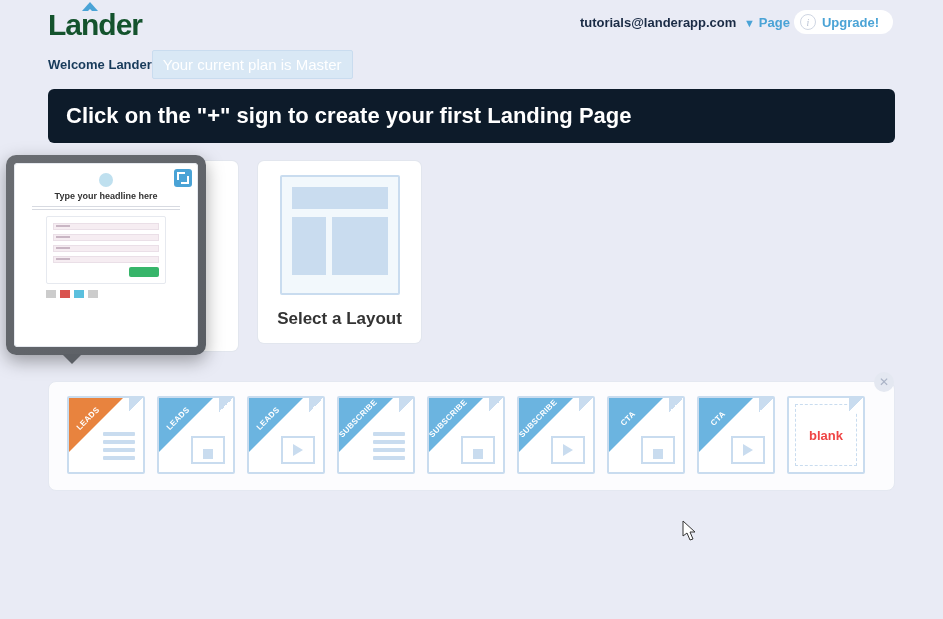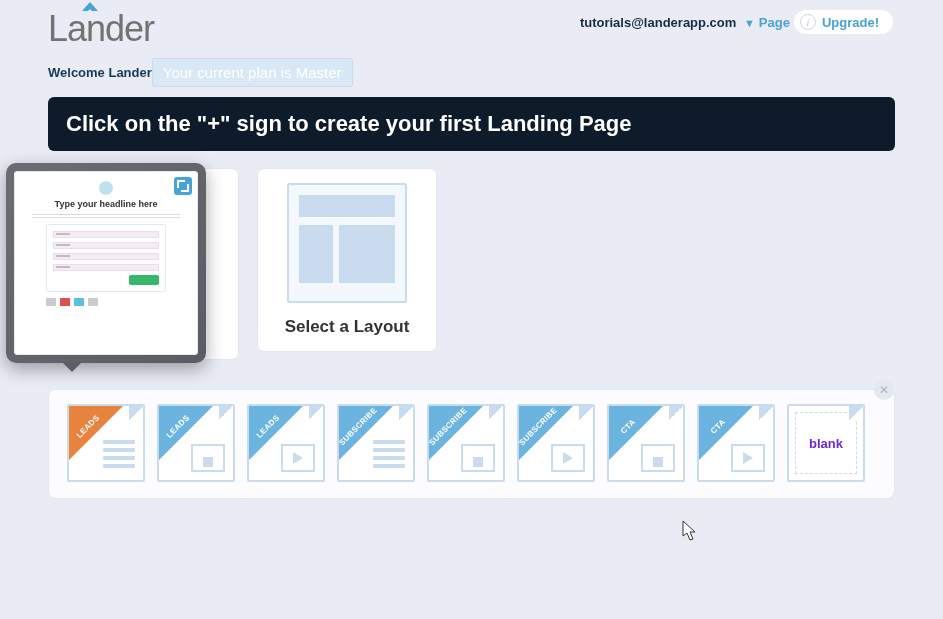--- a/index.html
+++ b/index.html
@@ -7,21 +7,21 @@
 
 .topbar { display: flex; align-items: center; justify-content: flex-end; padding: 10px 50px 0 0; gap: 4px; font-size: 13px; }
 .email { color: #1a2b45; font-weight: bold; }
 .caret { color: #4aa3d6; font-size: 11px; margin-left: 4px; }
 .help { color: #4aa3d6; font-weight: bold; }
 .upgrade-pill { background: #fff; border-radius: 14px; padding: 4px 14px 4px 6px; display: inline-flex; align-items: center; gap: 6px; }
 .upgrade-pill .i { width: 16px; height: 16px; border: 1px solid #cfd6e3; border-radius: 50%; display: inline-flex; align-items: center; justify-content: center; font-size: 10px; color: #b9c2d4; font-style: italic; font-family: Georgia, serif; }
 .upgrade-pill .t { color: #4aa3d6; font-weight: bold; font-size: 13px; }
 
 .logo-row { padding: 0 0 0 48px; margin-top: -26px; }
-.logo { font-size: 36px; font-weight: 400; color: #737373; letter-spacing: -1px; position: relative; display: inline-block; }
+.logo { font-size: 30px; font-weight: 700; color: #14532d; letter-spacing: -1px; position: relative; display: inline-block; }
 .logo .hat { position: absolute; top: -6px; left: 34px; width: 0; height: 0; border-left: 8px solid transparent; border-right: 8px solid transparent; border-bottom: 9px solid #4aa3d6; }
 .logo .hat::after { content:""; position:absolute; left:-6px; top:7px; width:0; height:0; border-left:6px solid transparent; border-right:6px solid transparent; border-bottom:6px solid #e9ebf5; }
 
 .welcome-row { display:flex; justify-content: flex-start; align-items: center; padding: 8px 50px 10px 48px; }
 .welcome { color: #173a5a; font-weight: bold; font-size: 13px; }
 .plan-badge { background: #d9e8f5; border: 1px solid #c9dcef; color: #fff; font-size: 15px; padding: 5px 10px; border-radius: 2px; }
 
 .hero { margin: 0 48px; background: #0d1b2a; color: #fff; border-radius: 6px; padding: 14px 18px; font-size: 22px; font-weight: bold; }
 
 .stage { position: relative; margin: 18px 48px 0 48px; height: 220px; }
@@ -40,21 +40,21 @@
 .preview-inner .fld { height:7px; background:#f6edf2; margin-bottom:4px; border:1px solid #eadfe7; position:relative; }
 .preview-inner .fld::before { content:""; position:absolute; left:2px; top:1px; width:14px; height:2px; background:#c9b6c4; }
 .preview-inner .btn-go { width:30px; height:10px; background:#37b56a; border-radius:2px; margin-left:auto; }
 .preview-inner .footer-icons { display:flex; gap:4px; margin: 6px 20px 0; }
 .preview-inner .footer-icons span { width:10px; height:8px; background:#ccc; }
 .preview-inner .footer-icons span:nth-child(2){background:#d9534f;}
 .preview-inner .footer-icons span:nth-child(3){background:#5bc0de;}
 
 .card { position:absolute; background:#fff; border-radius:6px; box-shadow: 0 0 0 1px #e2e6ee; }
 .card-a { left:0; top:0; width:190px; height:190px; }
-.card-b { left:210px; top:0; width:178px; padding: 14px 18px 14px; text-align:center; }
+.card-b { left:210px; top:0; width:163px; padding: 14px 18px 14px; text-align:center; }
 
 .mini-wire { background:#f2f8fc; border:2px solid #c9dcef; border-radius:2px; padding:10px; width:120px; height:120px; margin: 0 auto 14px; position:relative; }
 .mini-wire .bar-top { background:#c9dcef; height:22px; width:100%; }
 .mini-wire .row { display:flex; gap:6px; margin-top:8px; height:58px; }
 .mini-wire .row div { background:#c9dcef; }
 .mini-wire .row div:first-child { width:34px; }
 .mini-wire .row div:last-child { flex:1; }
 .select-label { font-size:17px; font-weight:bold; color:#333; }
 
 .templates-panel { background:#fcfcfe; border:1px solid #e4e8f1; border-radius:8px; margin: 0 48px 0; padding: 14px 18px 16px; position:relative; }
@@ -64,21 +64,21 @@
 .tpl.selected .tri { border-top-color:#e8833e; }
 .tpl .tri-label { position:absolute; top:16px; left:-9px; width:56px; text-align:center; font-size:8px; font-weight:bold; color:#fff; transform: rotate(-45deg); letter-spacing: .3px; white-space:nowrap; }
 .tpl .earlobe { position:absolute; top:0; right:0; width:14px; height:14px; background:linear-gradient(135deg,#c9dcef 50%, #fff 50%); }
 .tpl .icon-form, .tpl .icon-img, .tpl .icon-play { position:absolute; right:8px; bottom:8px; }
 .icon-form { width:32px; height:32px; }
 .icon-form div { height:4px; background:#c9dcef; margin-bottom:4px; border-radius:1px; }
 .icon-img { width:34px; height:28px; border:2px solid #c9dcef; display:flex; align-items:flex-end; justify-content:center; padding-bottom:3px; }
 .icon-img::before { content:""; width:10px; height:10px; background:#c9dcef; }
 .icon-play { width:34px; height:28px; border:2px solid #c9dcef; display:flex; align-items:center; justify-content:center; }
 .icon-play::before { content:""; width:0; height:0; border-left:10px solid #c9dcef; border-top:6px solid transparent; border-bottom:6px solid transparent; }
-.tpl.blank { display:flex; align-items:center; justify-content:center; color:#6d28d9; font-weight:bold; font-size:13px; }
+.tpl.blank { display:flex; align-items:center; justify-content:center; color:#ef4444; font-weight:bold; font-size:13px; }
 .tpl.blank .inner-dash { position:absolute; inset:6px; border:1px dashed #c9dcef; }
 .tpl.blank .earlobe { display:block; }
 
 .close-x { position:absolute; top:-10px; right:0; width:20px; height:20px; border-radius:50%; background:#e4e8f1; color:#aab3c6; font-size:12px; display:flex; align-items:center; justify-content:center; }
 
 .templates-footer { display:flex; justify-content:space-between; align-items:center; margin-top:22px; }
 .hint { font-size:12px; color:#8a93a7; }
 .create-btn { background:#4aa3d6; color:#fff; border:none; border-radius:16px; padding:8px 34px; font-size:14px; font-weight:bold; cursor:pointer; }
 
 .cursor { position:absolute; left:682px; top:520px; pointer-events:none; }

